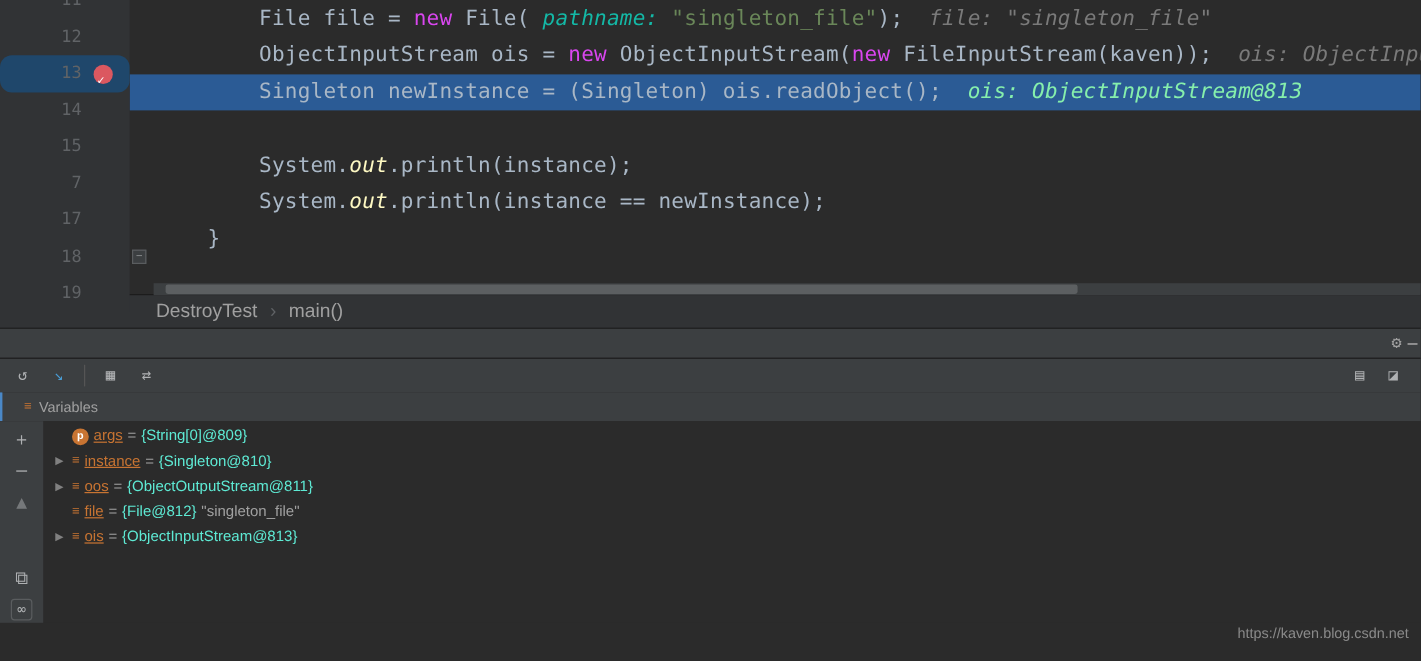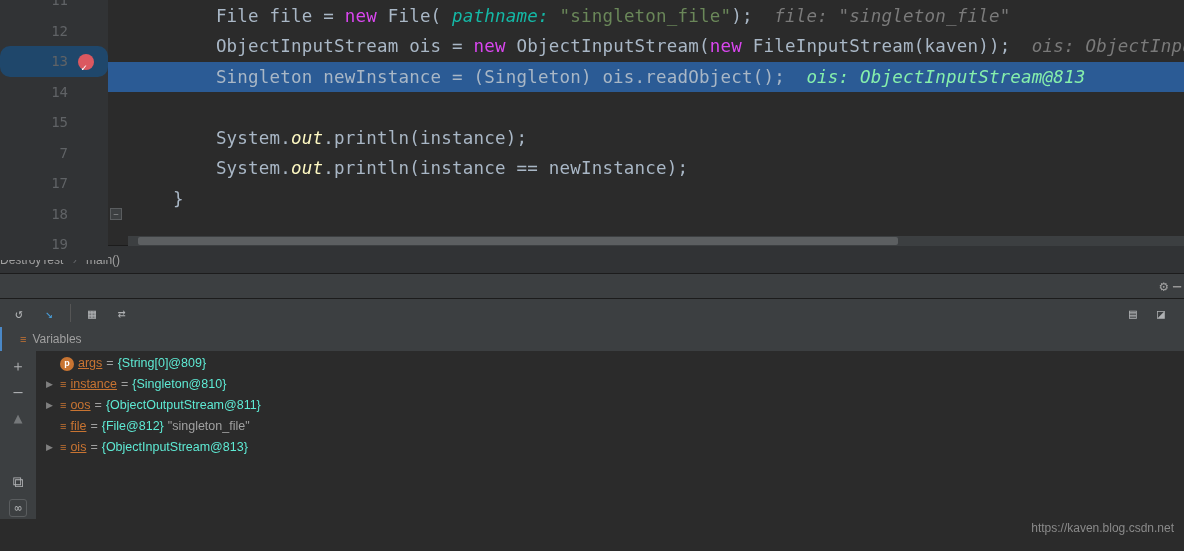--- a/index.html
+++ b/index.html
@@ -110,21 +110,22 @@
     top: 1px;
     background: #5c5f61;
     border-radius: 2px;
   }
   .breadcrumb {
     height: 28px;
     line-height: 28px;
     background: #313335;
     color: #a0a0a0;
     font-family: "Segoe UI", sans-serif;
-    font-size: 12px;
+    font-size: 16px;
+    padding-left: 130px;
     border-top: 1px solid #1c1c1c;
   }
   .breadcrumb .sep { color: #606366; margin: 0 6px; }
   .debug-toolbar {
     height: 26px;
     background: #3c3f41;
     border-top: 1px solid #1c1c1c;
     border-bottom: 1px solid #1c1c1c;
     display: flex;
     align-items: center;

